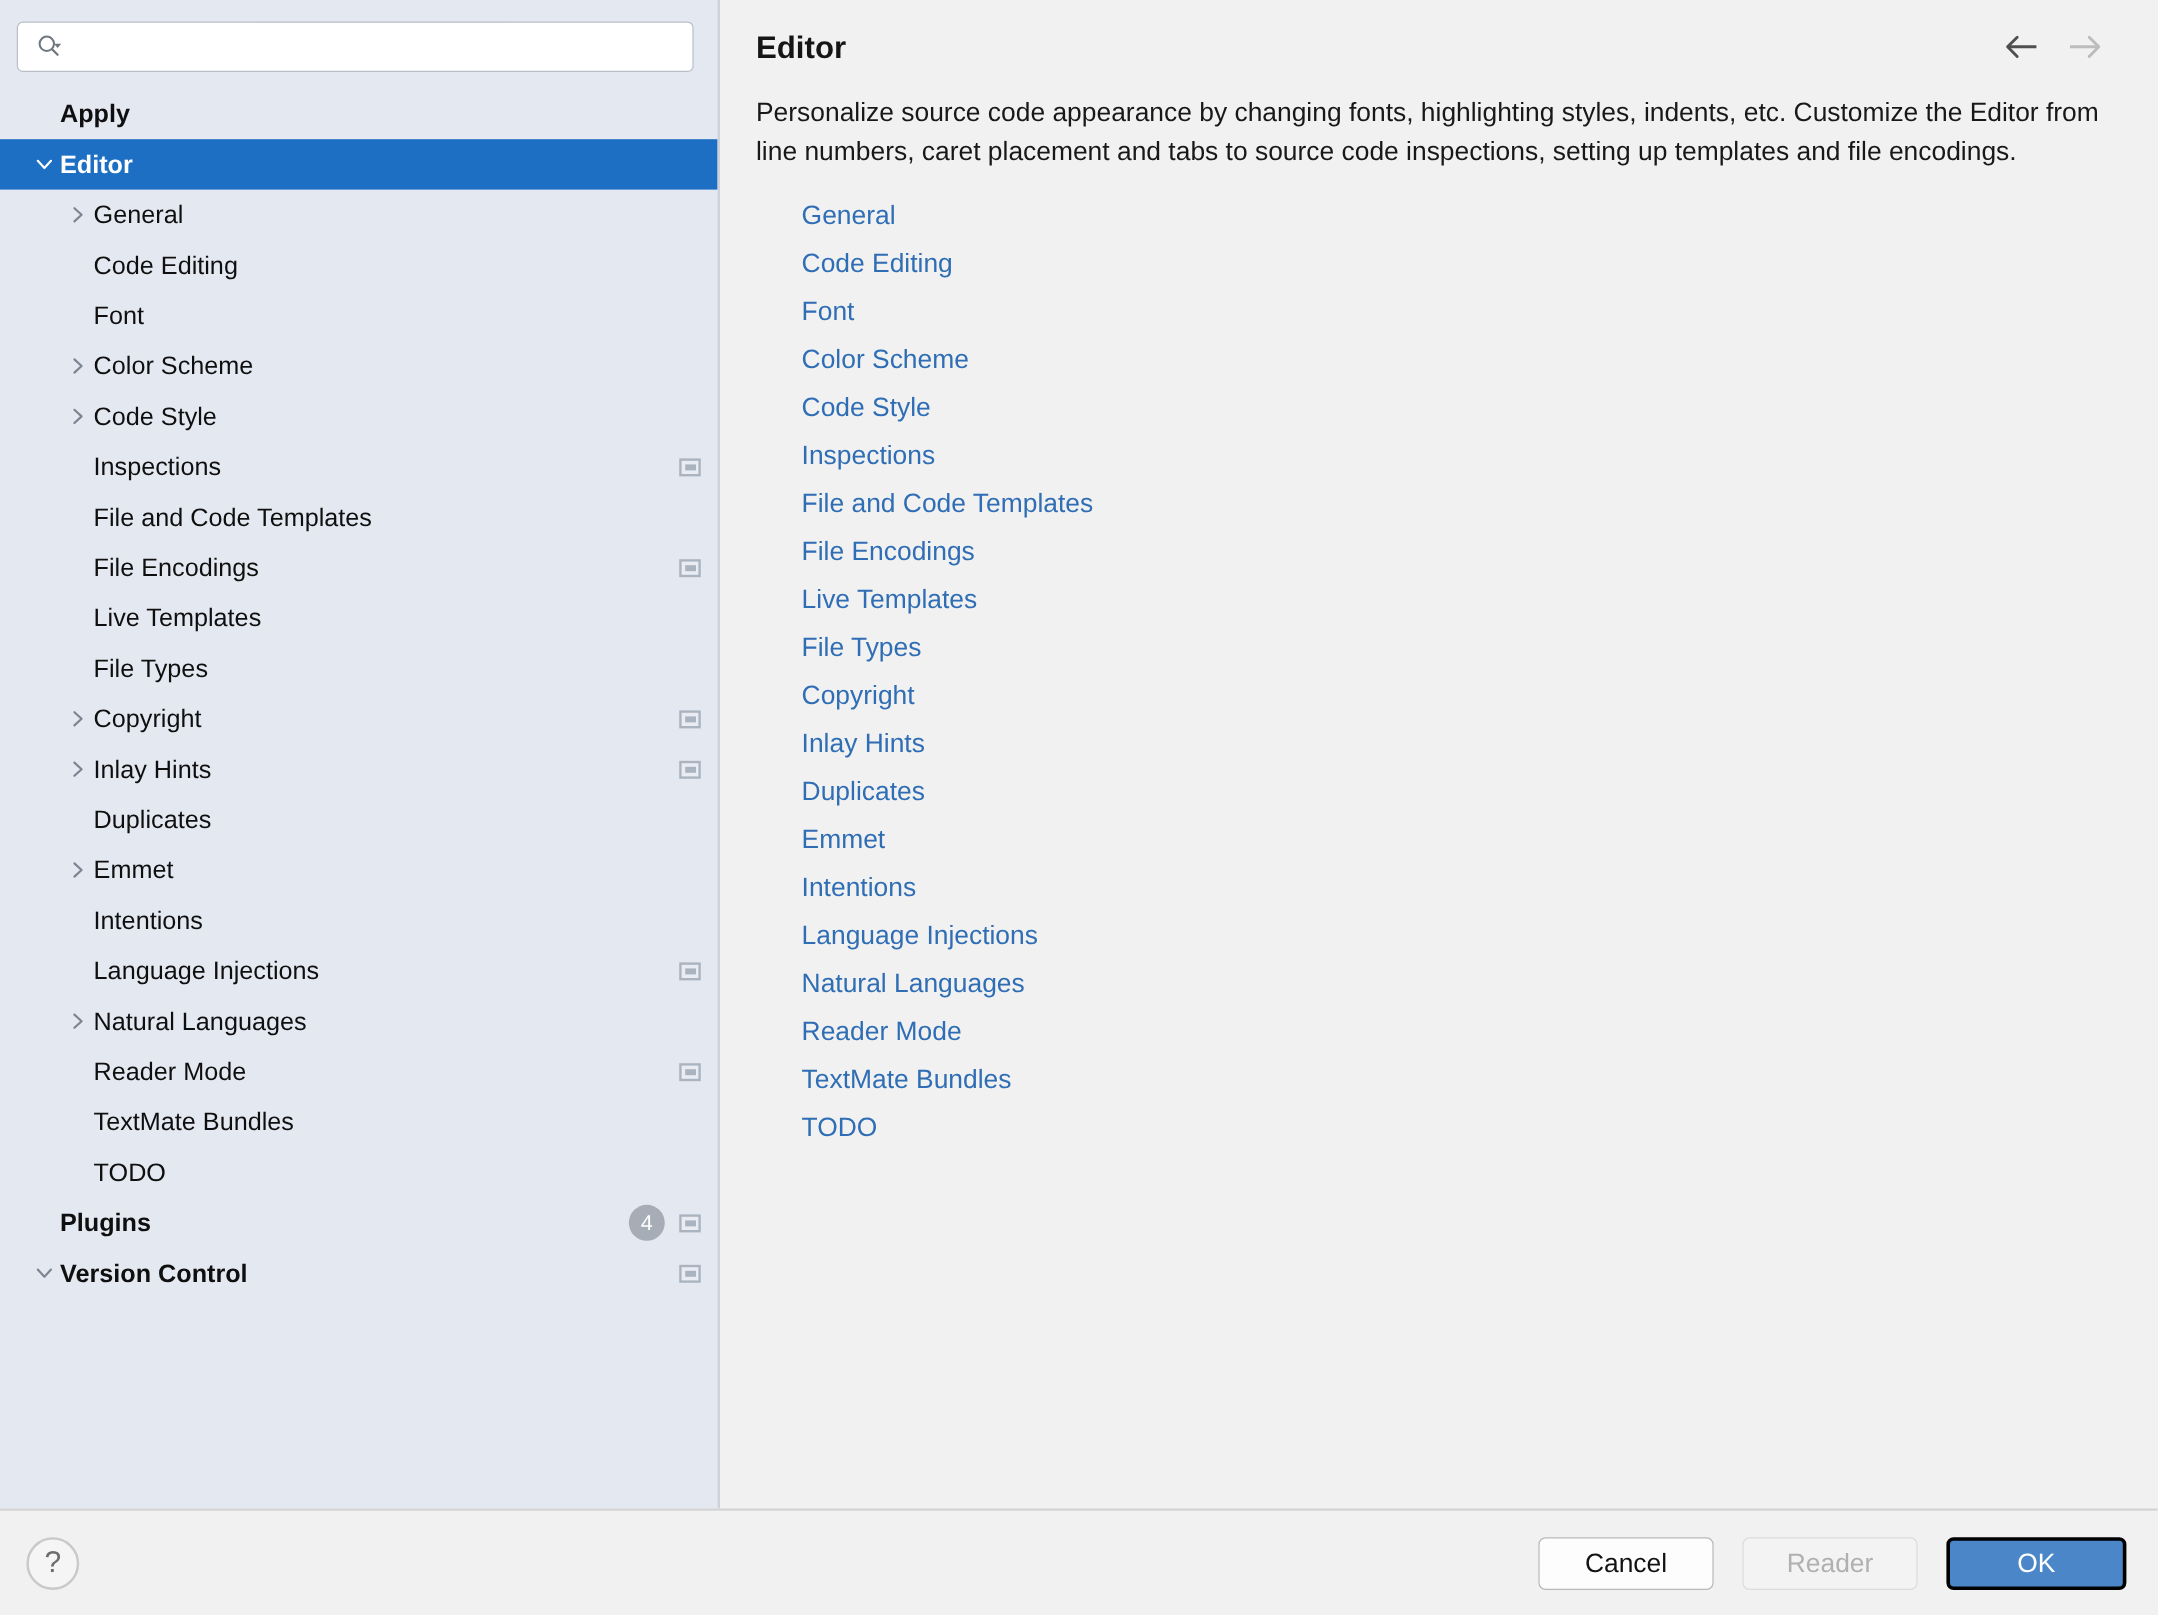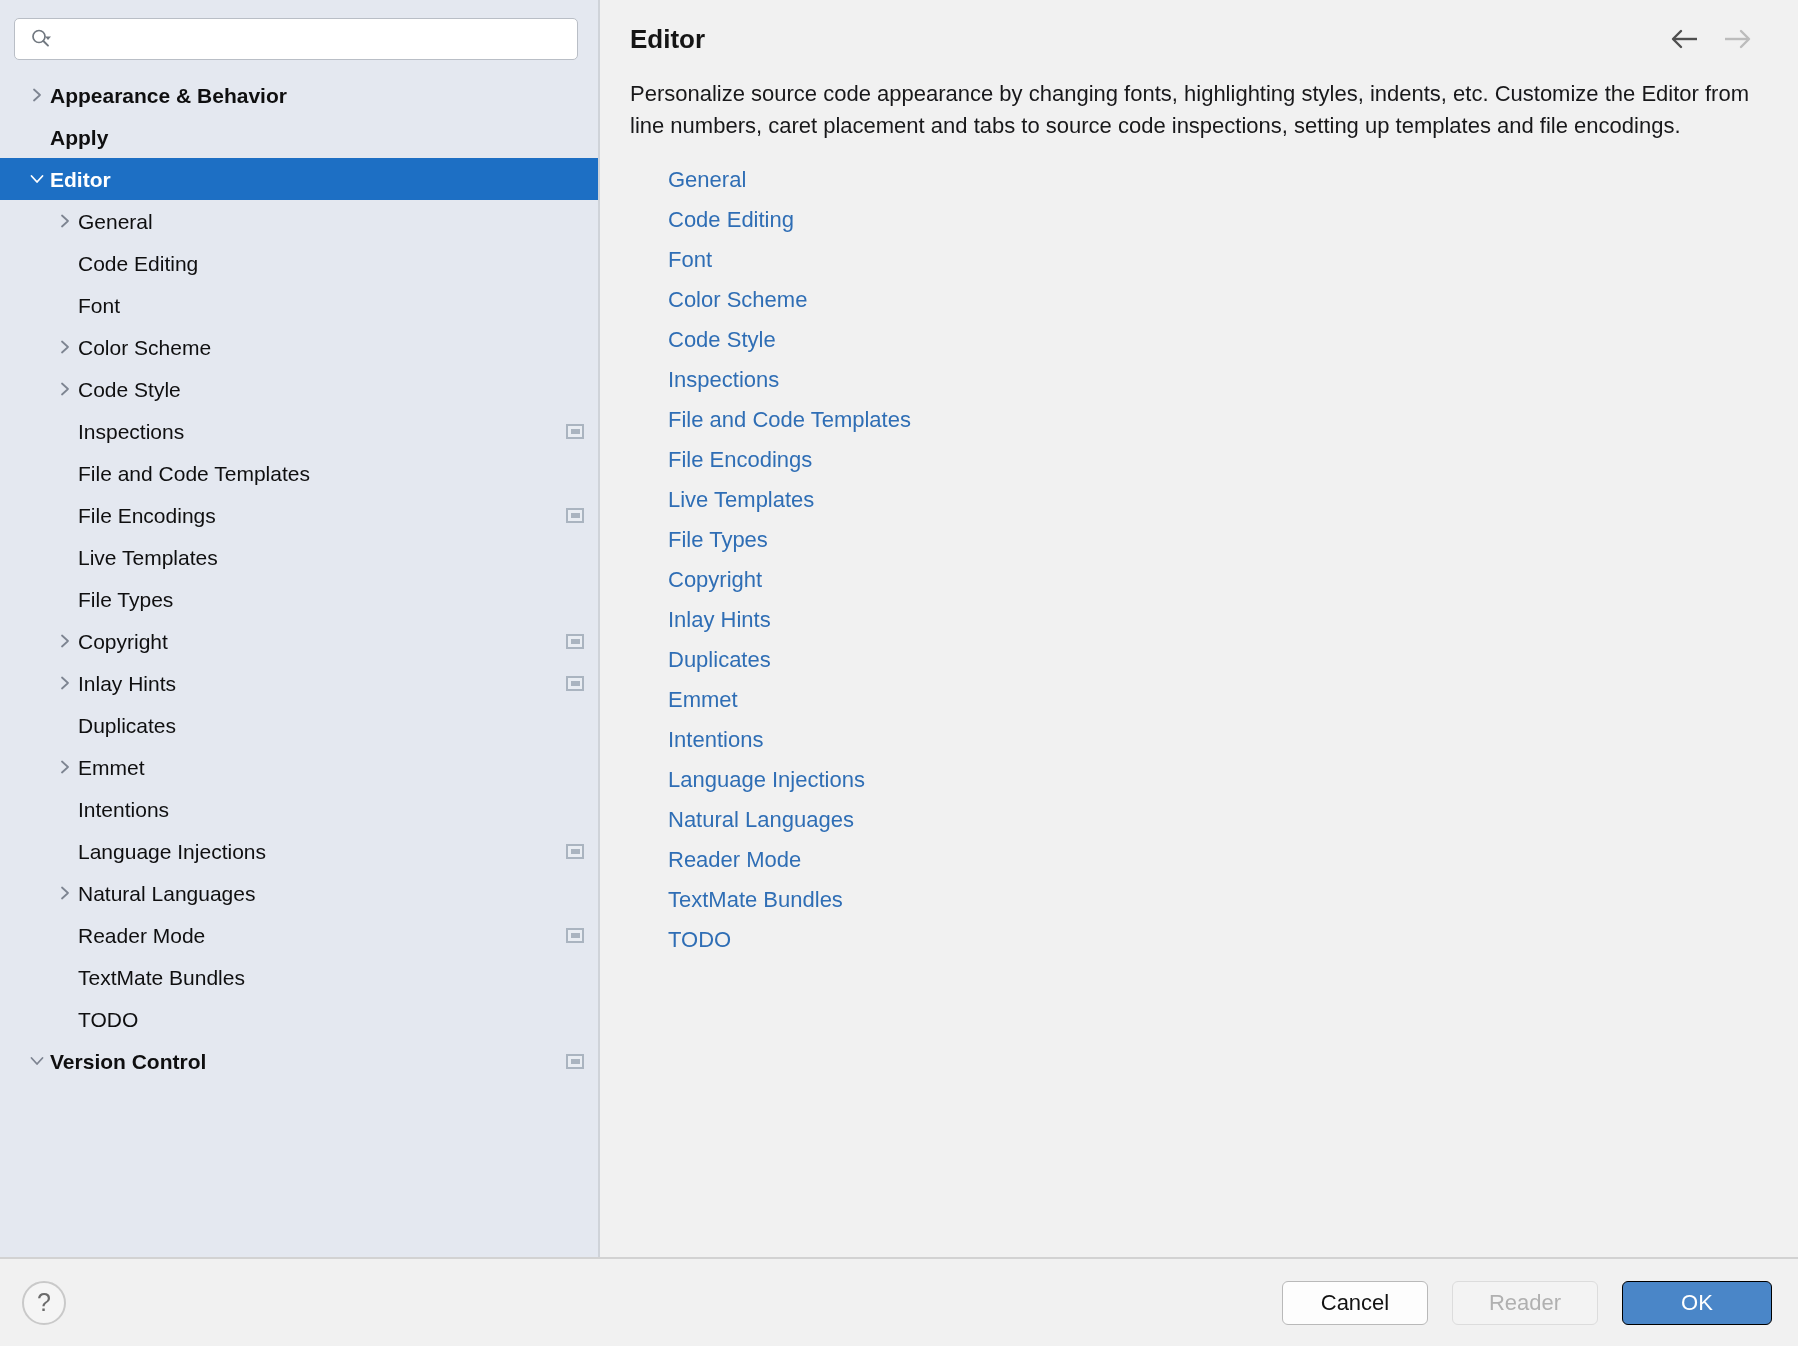--- a/index.html
+++ b/index.html
@@ -252,21 +252,21 @@
     color: #121212;
   }
   .btn-apply {
     background: #f3f3f3;
     border: 1px solid #dcdcdc;
     color: #b0b0b0;
     cursor: default;
   }
   .btn-ok {
     background: #4a86c8;
-    border: 1px solid #000000;
+    border: 3px solid #000000;
     color: #ffffff;
     min-width: 150px;
   }
 </style>
 </head>
 <body>
 
 <div class="dialog">
 
   <div class="dialog-body">
@@ -281,176 +281,178 @@
               <line x1="13.4" y1="13" x2="18" y2="17.6" stroke="#70777f" stroke-width="1.9" stroke-linecap="round"></line>
               <polygon points="15,8.5 21,8.5 18,12" fill="#70777f"></polygon>
             </svg>
           </span>
           <input class="search-input" type="text" value="" placeholder="" style="">
         </div>
       </div>
 
       <ul class="tree" id="tree-list">
           <li class="tree-row level0">
-            <span class="chev">
-              <svg width="16" height="16" viewBox="0 0 16 16">
-                <polyline points="5,2.5 11,8 5,13.5" fill="none" stroke="currentColor" stroke-width="1.8" stroke-linecap="round" stroke-linejoin="round"></polyline>
-              </svg>
-            </span>
-            <span class="lbl">Appearance &amp; Behavior</span>
+            <span class="chev"></span>
+            <span class="lbl">Apply</span>
+          </li>
+          <li class="tree-row level0 selected">
+            <span class="chev">
+              <svg width="16" height="16" viewBox="0 0 16 16">
+                <polyline points="2.5,5 8,11 13.5,5" fill="none" stroke="currentColor" stroke-width="1.8" stroke-linecap="round" stroke-linejoin="round"></polyline>
+              </svg>
+            </span>
+            <span class="lbl">Editor</span>
+          </li>
+          <li class="tree-row level1">
+            <span class="chev">
+              <svg width="16" height="16" viewBox="0 0 16 16">
+                <polyline points="5,2.5 11,8 5,13.5" fill="none" stroke="currentColor" stroke-width="1.8" stroke-linecap="round" stroke-linejoin="round"></polyline>
+              </svg>
+            </span>
+            <span class="lbl">General</span>
+          </li>
+          <li class="tree-row level1">
+            <span class="chev"></span>
+            <span class="lbl">Code Editing</span>
+          </li>
+          <li class="tree-row level1">
+            <span class="chev"></span>
+            <span class="lbl">Font</span>
+          </li>
+          <li class="tree-row level1">
+            <span class="chev">
+              <svg width="16" height="16" viewBox="0 0 16 16">
+                <polyline points="5,2.5 11,8 5,13.5" fill="none" stroke="currentColor" stroke-width="1.8" stroke-linecap="round" stroke-linejoin="round"></polyline>
+              </svg>
+            </span>
+            <span class="lbl">Color Scheme</span>
+          </li>
+          <li class="tree-row level1">
+            <span class="chev">
+              <svg width="16" height="16" viewBox="0 0 16 16">
+                <polyline points="5,2.5 11,8 5,13.5" fill="none" stroke="currentColor" stroke-width="1.8" stroke-linecap="round" stroke-linejoin="round"></polyline>
+              </svg>
+            </span>
+            <span class="lbl">Code Style</span>
+          </li>
+          <li class="tree-row level1">
+            <span class="chev"></span>
+            <span class="lbl">Inspections</span>
+            <span class="row-right">
+              <span class="scope-icon">
+                <i></i>
+              </span>
+            </span>
+          </li>
+          <li class="tree-row level1">
+            <span class="chev"></span>
+            <span class="lbl">File and Code Templates</span>
+          </li>
+          <li class="tree-row level1">
+            <span class="chev"></span>
+            <span class="lbl">File Encodings</span>
+            <span class="row-right">
+              <span class="scope-icon">
+                <i></i>
+              </span>
+            </span>
+          </li>
+          <li class="tree-row level1">
+            <span class="chev"></span>
+            <span class="lbl">Live Templates</span>
+          </li>
+          <li class="tree-row level1">
+            <span class="chev"></span>
+            <span class="lbl">File Types</span>
+          </li>
+          <li class="tree-row level1">
+            <span class="chev">
+              <svg width="16" height="16" viewBox="0 0 16 16">
+                <polyline points="5,2.5 11,8 5,13.5" fill="none" stroke="currentColor" stroke-width="1.8" stroke-linecap="round" stroke-linejoin="round"></polyline>
+              </svg>
+            </span>
+            <span class="lbl">Copyright</span>
+            <span class="row-right">
+              <span class="scope-icon">
+                <i></i>
+              </span>
+            </span>
+          </li>
+          <li class="tree-row level1">
+            <span class="chev">
+              <svg width="16" height="16" viewBox="0 0 16 16">
+                <polyline points="5,2.5 11,8 5,13.5" fill="none" stroke="currentColor" stroke-width="1.8" stroke-linecap="round" stroke-linejoin="round"></polyline>
+              </svg>
+            </span>
+            <span class="lbl">Inlay Hints</span>
+            <span class="row-right">
+              <span class="scope-icon">
+                <i></i>
+              </span>
+            </span>
+          </li>
+          <li class="tree-row level1">
+            <span class="chev"></span>
+            <span class="lbl">Duplicates</span>
+          </li>
+          <li class="tree-row level1">
+            <span class="chev">
+              <svg width="16" height="16" viewBox="0 0 16 16">
+                <polyline points="5,2.5 11,8 5,13.5" fill="none" stroke="currentColor" stroke-width="1.8" stroke-linecap="round" stroke-linejoin="round"></polyline>
+              </svg>
+            </span>
+            <span class="lbl">Emmet</span>
+          </li>
+          <li class="tree-row level1">
+            <span class="chev"></span>
+            <span class="lbl">Intentions</span>
+          </li>
+          <li class="tree-row level1">
+            <span class="chev"></span>
+            <span class="lbl">Language Injections</span>
+            <span class="row-right">
+              <span class="scope-icon">
+                <i></i>
+              </span>
+            </span>
+          </li>
+          <li class="tree-row level1">
+            <span class="chev">
+              <svg width="16" height="16" viewBox="0 0 16 16">
+                <polyline points="5,2.5 11,8 5,13.5" fill="none" stroke="currentColor" stroke-width="1.8" stroke-linecap="round" stroke-linejoin="round"></polyline>
+              </svg>
+            </span>
+            <span class="lbl">Natural Languages</span>
+          </li>
+          <li class="tree-row level1">
+            <span class="chev"></span>
+            <span class="lbl">Reader Mode</span>
+            <span class="row-right">
+              <span class="scope-icon">
+                <i></i>
+              </span>
+            </span>
+          </li>
+          <li class="tree-row level1">
+            <span class="chev"></span>
+            <span class="lbl">TextMate Bundles</span>
+          </li>
+          <li class="tree-row level1">
+            <span class="chev"></span>
+            <span class="lbl">TODO</span>
           </li>
           <li class="tree-row level0">
             <span class="chev"></span>
-            <span class="lbl">Apply</span>
-          </li>
-          <li class="tree-row level0 selected">
-            <span class="chev">
-              <svg width="16" height="16" viewBox="0 0 16 16">
-                <polyline points="2.5,5 8,11 13.5,5" fill="none" stroke="currentColor" stroke-width="1.8" stroke-linecap="round" stroke-linejoin="round"></polyline>
-              </svg>
-            </span>
-            <span class="lbl">Editor</span>
-          </li>
-          <li class="tree-row level1">
-            <span class="chev">
-              <svg width="16" height="16" viewBox="0 0 16 16">
-                <polyline points="5,2.5 11,8 5,13.5" fill="none" stroke="currentColor" stroke-width="1.8" stroke-linecap="round" stroke-linejoin="round"></polyline>
-              </svg>
-            </span>
-            <span class="lbl">General</span>
-          </li>
-          <li class="tree-row level1">
-            <span class="chev"></span>
-            <span class="lbl">Code Editing</span>
-          </li>
-          <li class="tree-row level1">
-            <span class="chev"></span>
-            <span class="lbl">Font</span>
-          </li>
-          <li class="tree-row level1">
-            <span class="chev">
-              <svg width="16" height="16" viewBox="0 0 16 16">
-                <polyline points="5,2.5 11,8 5,13.5" fill="none" stroke="currentColor" stroke-width="1.8" stroke-linecap="round" stroke-linejoin="round"></polyline>
-              </svg>
-            </span>
-            <span class="lbl">Color Scheme</span>
-          </li>
-          <li class="tree-row level1">
-            <span class="chev">
-              <svg width="16" height="16" viewBox="0 0 16 16">
-                <polyline points="5,2.5 11,8 5,13.5" fill="none" stroke="currentColor" stroke-width="1.8" stroke-linecap="round" stroke-linejoin="round"></polyline>
-              </svg>
-            </span>
-            <span class="lbl">Code Style</span>
-          </li>
-          <li class="tree-row level1">
-            <span class="chev"></span>
-            <span class="lbl">Inspections</span>
-            <span class="row-right">
-              <span class="scope-icon">
-                <i></i>
-              </span>
-            </span>
-          </li>
-          <li class="tree-row level1">
-            <span class="chev"></span>
-            <span class="lbl">File and Code Templates</span>
-          </li>
-          <li class="tree-row level1">
-            <span class="chev"></span>
-            <span class="lbl">File Encodings</span>
-            <span class="row-right">
-              <span class="scope-icon">
-                <i></i>
-              </span>
-            </span>
-          </li>
-          <li class="tree-row level1">
-            <span class="chev"></span>
-            <span class="lbl">Live Templates</span>
-          </li>
-          <li class="tree-row level1">
-            <span class="chev"></span>
-            <span class="lbl">File Types</span>
-          </li>
-          <li class="tree-row level1">
-            <span class="chev">
-              <svg width="16" height="16" viewBox="0 0 16 16">
-                <polyline points="5,2.5 11,8 5,13.5" fill="none" stroke="currentColor" stroke-width="1.8" stroke-linecap="round" stroke-linejoin="round"></polyline>
-              </svg>
-            </span>
-            <span class="lbl">Copyright</span>
-            <span class="row-right">
-              <span class="scope-icon">
-                <i></i>
-              </span>
-            </span>
-          </li>
-          <li class="tree-row level1">
-            <span class="chev">
-              <svg width="16" height="16" viewBox="0 0 16 16">
-                <polyline points="5,2.5 11,8 5,13.5" fill="none" stroke="currentColor" stroke-width="1.8" stroke-linecap="round" stroke-linejoin="round"></polyline>
-              </svg>
-            </span>
-            <span class="lbl">Inlay Hints</span>
-            <span class="row-right">
-              <span class="scope-icon">
-                <i></i>
-              </span>
-            </span>
-          </li>
-          <li class="tree-row level1">
-            <span class="chev"></span>
-            <span class="lbl">Duplicates</span>
-          </li>
-          <li class="tree-row level1">
-            <span class="chev">
-              <svg width="16" height="16" viewBox="0 0 16 16">
-                <polyline points="5,2.5 11,8 5,13.5" fill="none" stroke="currentColor" stroke-width="1.8" stroke-linecap="round" stroke-linejoin="round"></polyline>
-              </svg>
-            </span>
-            <span class="lbl">Emmet</span>
-          </li>
-          <li class="tree-row level1">
-            <span class="chev"></span>
-            <span class="lbl">Intentions</span>
-          </li>
-          <li class="tree-row level1">
-            <span class="chev"></span>
-            <span class="lbl">Language Injections</span>
-            <span class="row-right">
-              <span class="scope-icon">
-                <i></i>
-              </span>
-            </span>
-          </li>
-          <li class="tree-row level1">
-            <span class="chev">
-              <svg width="16" height="16" viewBox="0 0 16 16">
-                <polyline points="5,2.5 11,8 5,13.5" fill="none" stroke="currentColor" stroke-width="1.8" stroke-linecap="round" stroke-linejoin="round"></polyline>
-              </svg>
-            </span>
-            <span class="lbl">Natural Languages</span>
-          </li>
-          <li class="tree-row level1">
-            <span class="chev"></span>
-            <span class="lbl">Reader Mode</span>
-            <span class="row-right">
-              <span class="scope-icon">
-                <i></i>
-              </span>
-            </span>
-          </li>
-          <li class="tree-row level1">
-            <span class="chev"></span>
-            <span class="lbl">TextMate Bundles</span>
-          </li>
-          <li class="tree-row level1">
-            <span class="chev"></span>
-            <span class="lbl">TODO</span>
+            <span class="lbl">Plugins</span>
+            <span class="row-right">
+              <span class="count-badge">4</span>
+              <span class="scope-icon">
+                <i></i>
+              </span>
+            </span>
           </li>
           <li class="tree-row level0">
             <span class="chev">
               <svg width="16" height="16" viewBox="0 0 16 16">
                 <polyline points="2.5,5 8,11 13.5,5" fill="none" stroke="currentColor" stroke-width="1.8" stroke-linecap="round" stroke-linejoin="round"></polyline>
               </svg>
             </span>
             <span class="lbl">Version Control</span>
             <span class="row-right">
               <span class="scope-icon">

